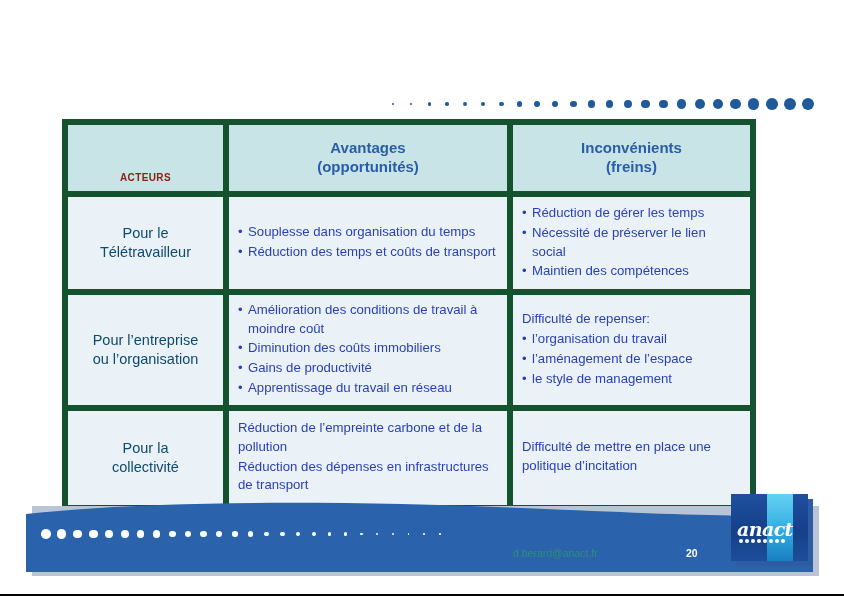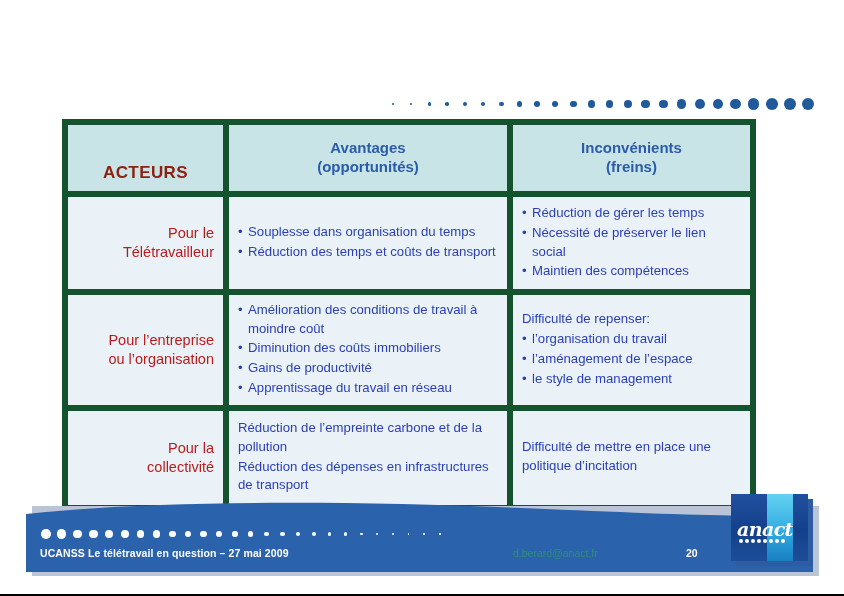--- a/index.html
+++ b/index.html
@@ -79,41 +79,41 @@
   .col-adv    { width: 284px; }
   .col-inc    { width: 243px; }
 
   thead td {
     background: #c8e4e6;
     height: 72px;
   }
   .hdr-actors {
     color: #8f2014;
     font-weight: bold;
-    font-size: 17px;
+    font-size: 10px;
     text-align: center;
     vertical-align: bottom !important;
     padding-bottom: 8px !important;
     letter-spacing: 0.4px;
   }
   .hdr-col {
     color: #2a5caa;
     font-weight: bold;
     font-size: 15px;
     text-align: center;
     line-height: 1.25;
   }
 
   tbody td {
     background: #eaf2f7;
   }
   .cell-actor {
-    color: #b91c1c;
+    color: #0c4a6e;
     font-size: 14.5px;
-    text-align: right;
+    text-align: center;
     line-height: 1.3;
   }
   .cell-body {
     color: #2a3fb8;
     font-size: 13.2px;
     line-height: 1.42;
   }
   .cell-body ul {
     margin: 0;
     padding: 0;
@@ -385,21 +385,20 @@
         <span class="fdot" style="width: 3.924px; height: 3.924px; left: 271.958px; top: 6.038px;"></span>
         <span class="fdot" style="width: 3.596px; height: 3.596px; left: 287.882px; top: 6.202px;"></span>
         <span class="fdot" style="width: 3.268px; height: 3.268px; left: 303.806px; top: 6.366px;"></span>
         <span class="fdot" style="width: 2.94px; height: 2.94px; left: 319.73px; top: 6.53px;"></span>
         <span class="fdot" style="width: 2.612px; height: 2.612px; left: 335.654px; top: 6.694px;"></span>
         <span class="fdot" style="width: 2.284px; height: 2.284px; left: 351.578px; top: 6.858px;"></span>
         <span class="fdot" style="width: 1.956px; height: 1.956px; left: 367.502px; top: 7.022px;"></span>
         <span class="fdot" style="width: 1.628px; height: 1.628px; left: 383.426px; top: 7.186px;"></span>
         <span class="fdot" style="width: 1.3px; height: 1.3px; left: 399.35px; top: 7.35px;"></span>
       </div>
-    <div id="footer-caption">UCANSS Le télétravail en question – 27  mai 2009</div>
     <div id="footer-email">d.berard@anact.fr</div>
     <div id="footer-pagenum">20</div>
   </div>
 
   <div id="anact-logo">
     <div id="logo-shadow"></div>
     <div id="logo-base"></div>
     <div id="logo-cyanband"></div>
     <div id="logo-word">anact</div>
     <div id="logo-dots">

